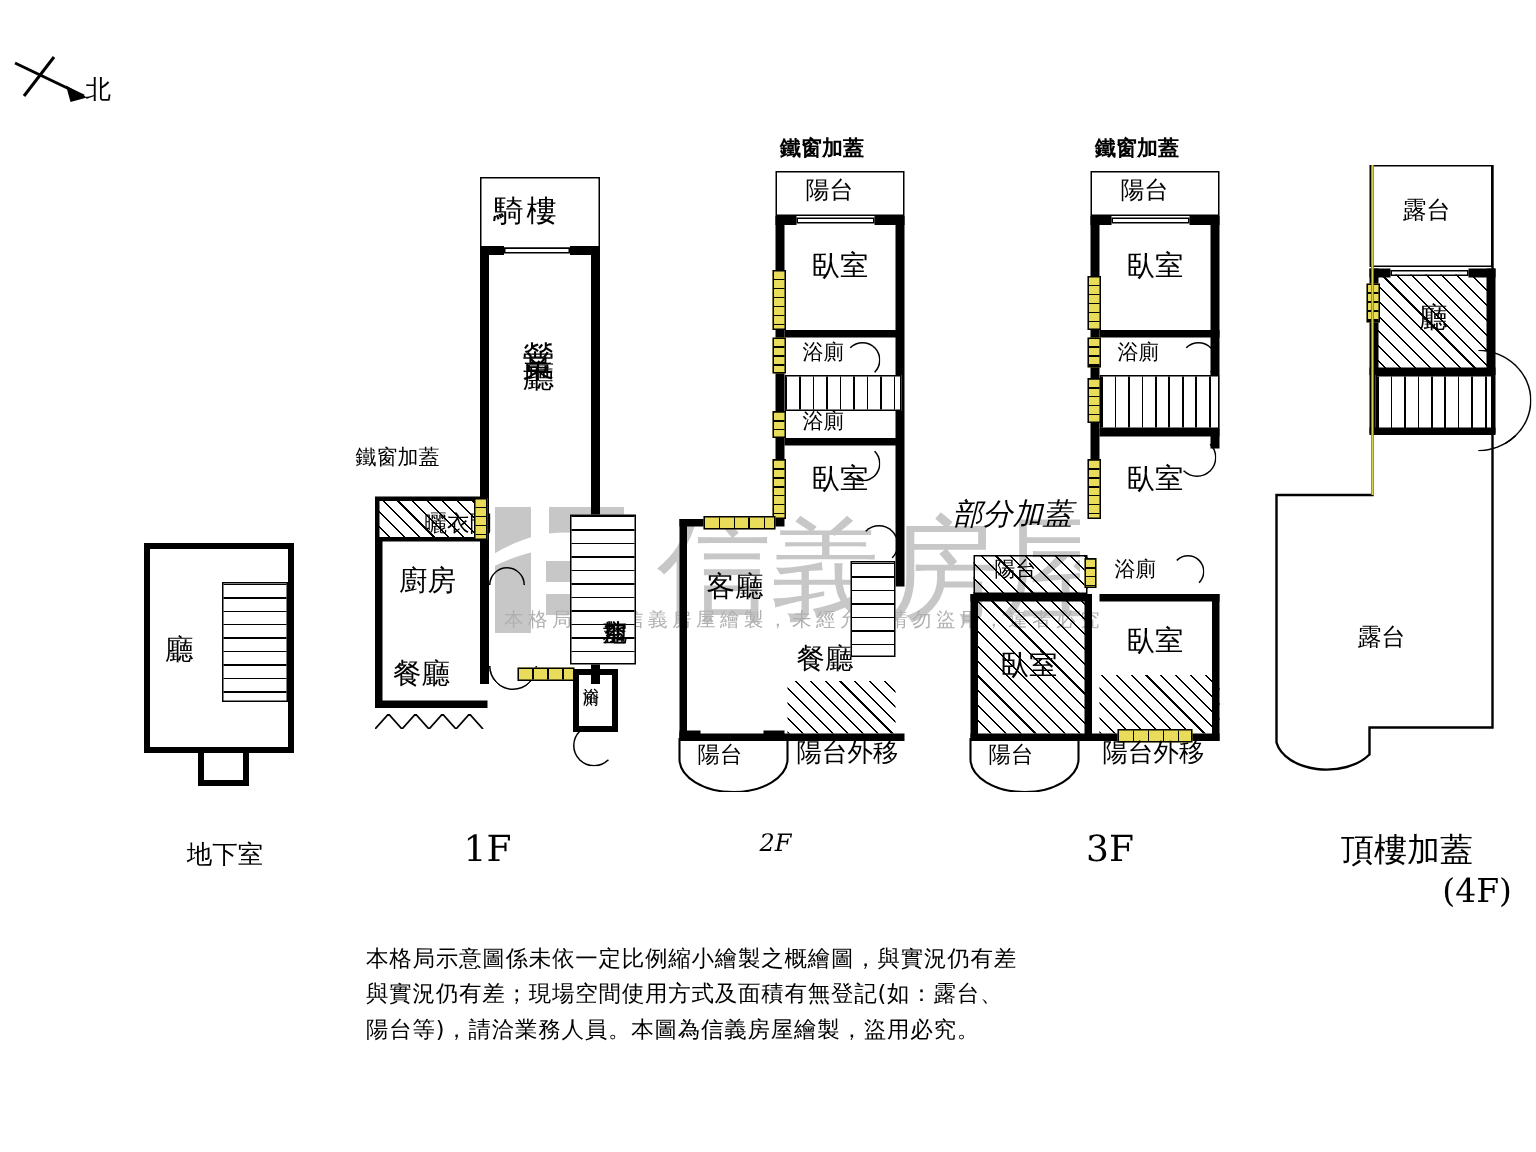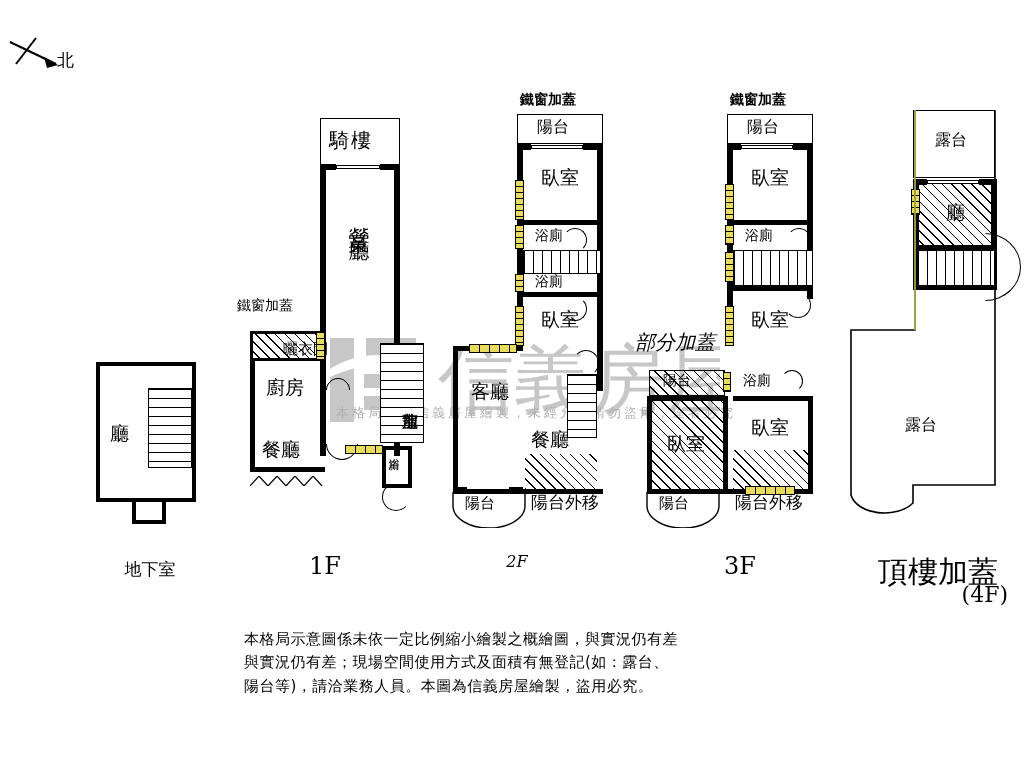--- a/index.html
+++ b/index.html
@@ -271,21 +271,21 @@
                 border-left-color:transparent;border-radius:0 100% 100% 0/0 50% 50% 0;"></div>
 
     <div style="position:absolute;left:0px;top:0px;width:175px;height:420px;">
       <svg width="175" height="420" viewBox="0 0 175 420">
         <path d="M70 5 L70 225 L6 225 L6 390 A34 22 0 0 0 68 398 L68 380 L150 380 L150 5" fill="none" stroke="#000" stroke-width="1.6"></path>
         <line x1="70" y1="5" x2="70" y2="225" stroke="#d8d24a" stroke-width="1.4"></line>
       </svg>
     </div>
     <div class="lbl" style="left:60px;top:312px;font-size:16px;">露台</div>
   </div>
-  <div class="flr" style="left:868px;top:552px;width:140px;font-size:30px;">頂樓加蓋</div>
+  <div class="flr" style="left:868px;top:552px;width:140px;font-size:22px;">頂樓加蓋</div>
   <div class="flr" style="left:868px;top:582px;width:140px;font-size:22px;text-align:right;">(4F)</div>
 
   <div style="position:absolute;left:244px;top:628px;width:560px;
               font-size:15px;line-height:1.55;letter-spacing:.5px;">
     <div>本格局示意圖係未依一定比例縮小繪製之概繪圖，與實況仍有差</div>
     <div>與實況仍有差；現場空間使用方式及面積有無登記(如：露台、</div>
     <div>陽台等)，請洽業務人員。本圖為信義房屋繪製，盜用必究。</div>
   </div>
 
 </div>

